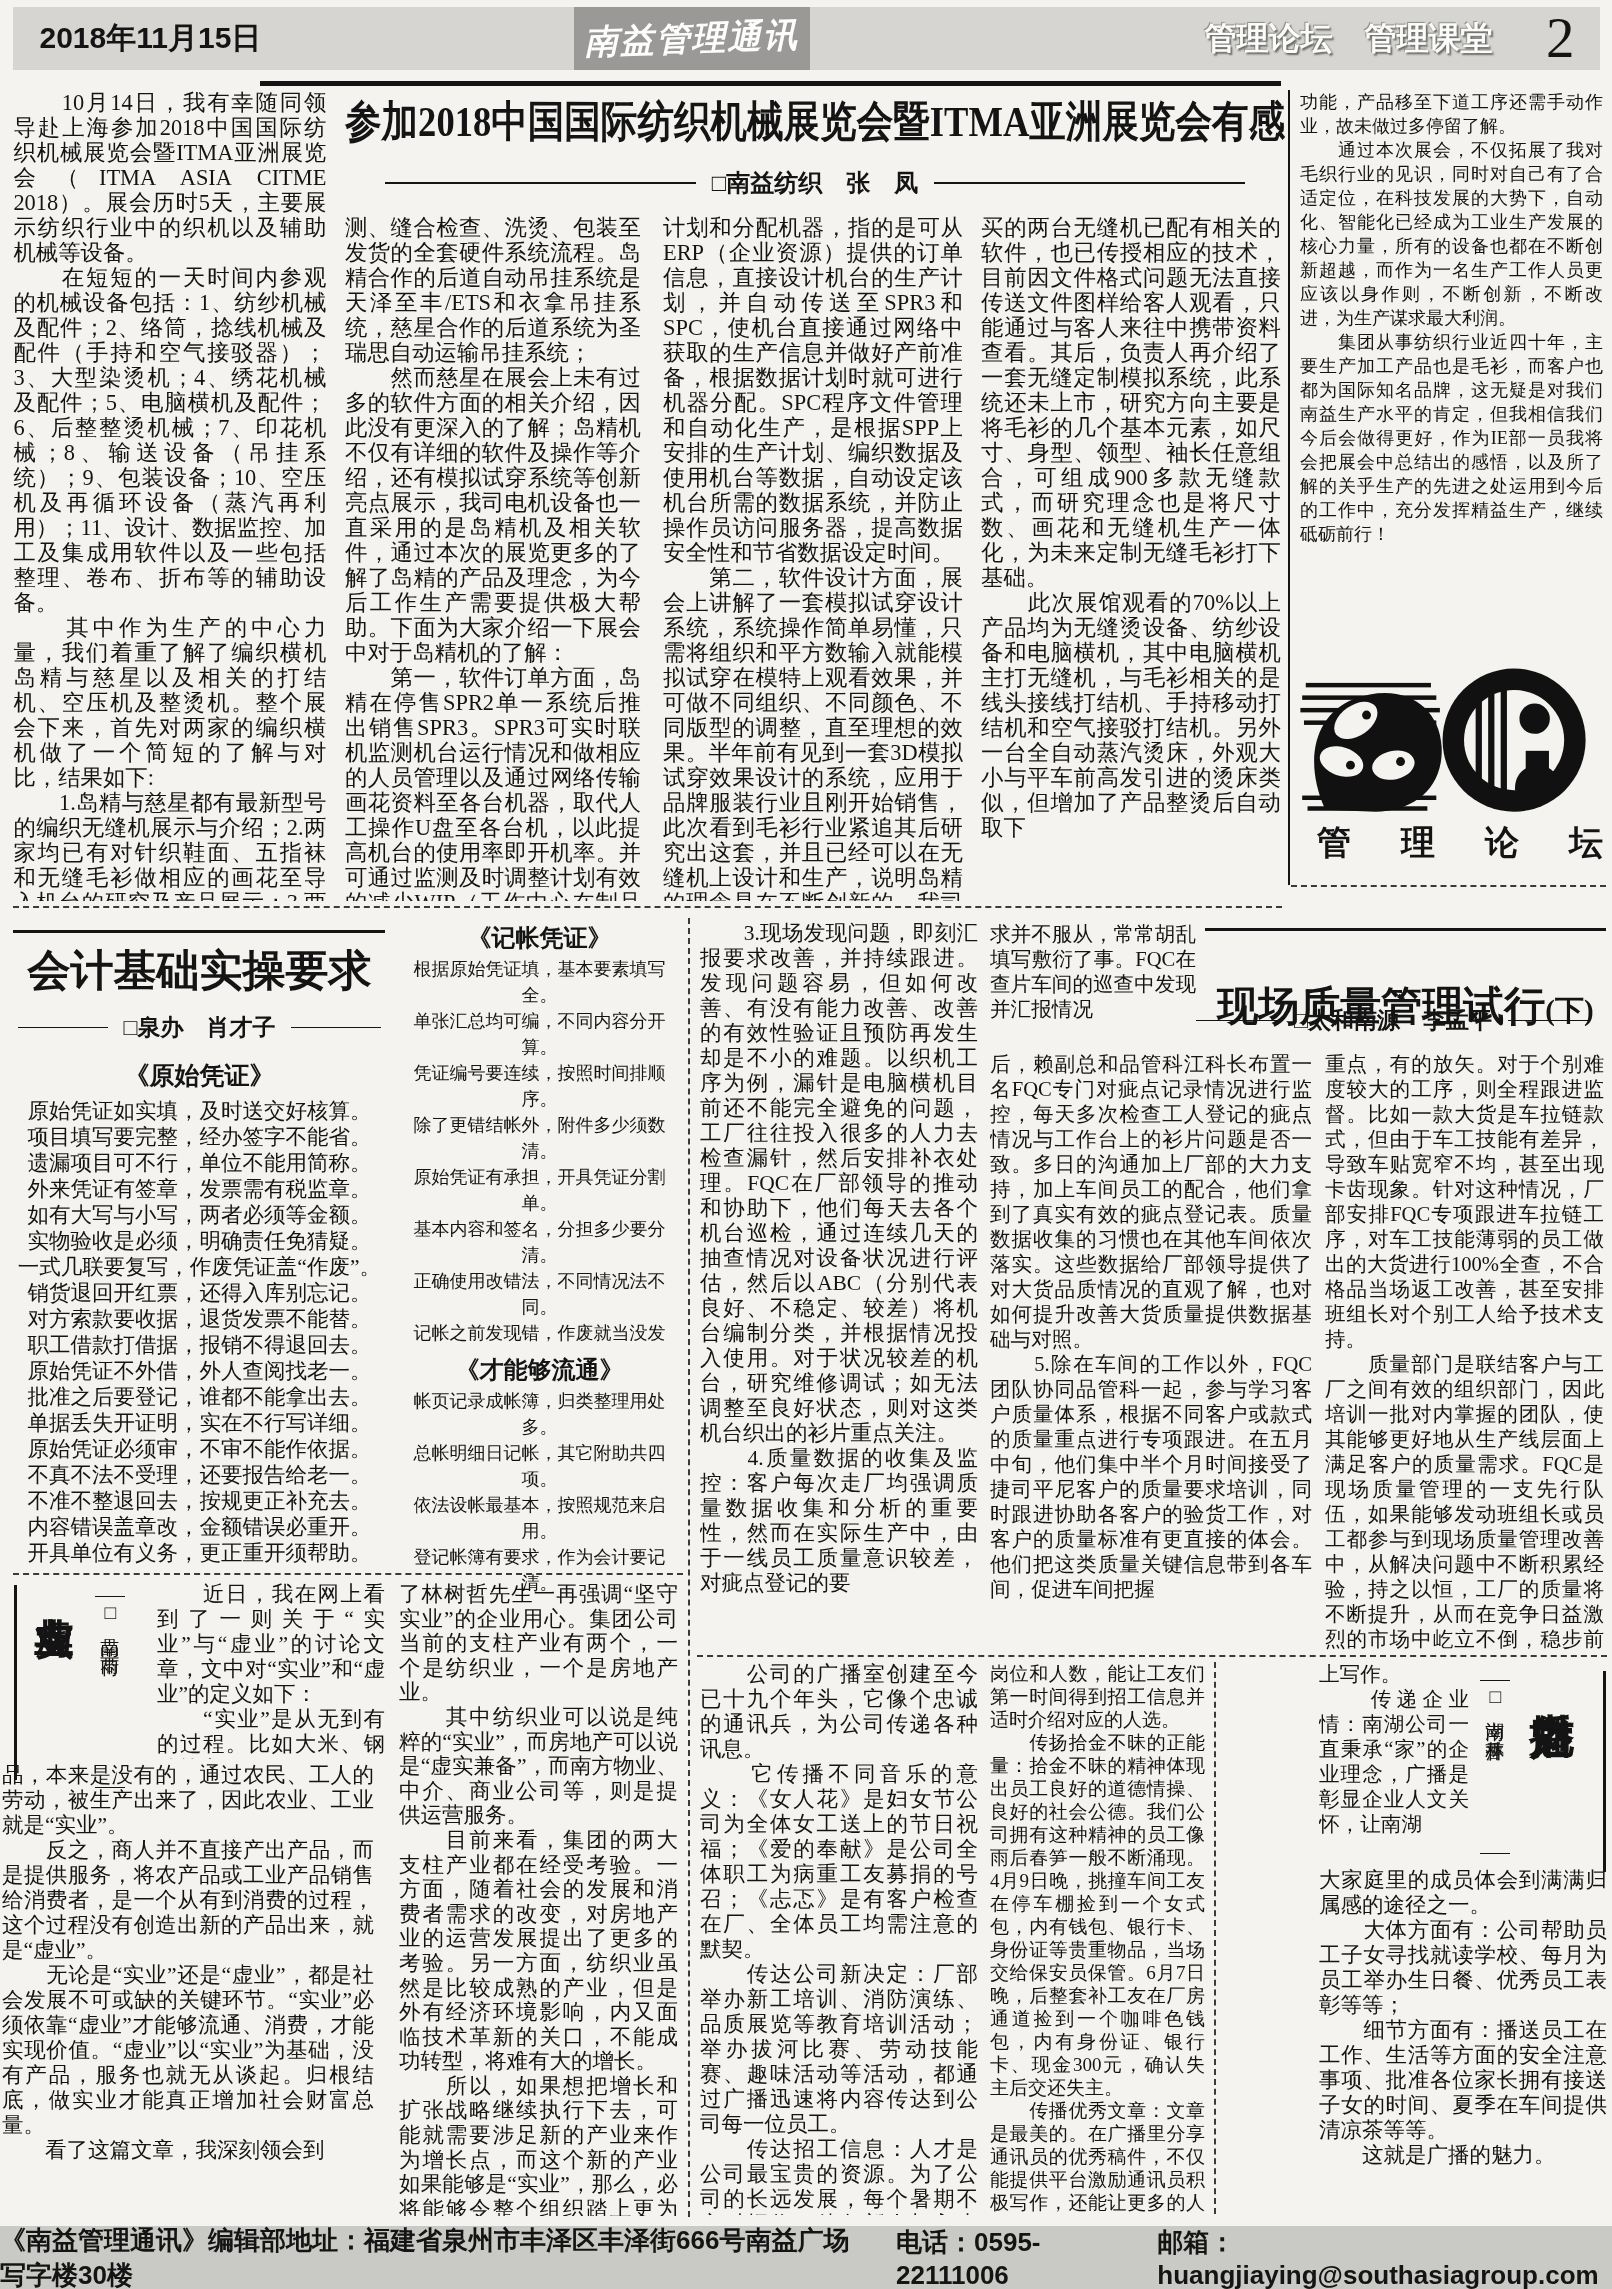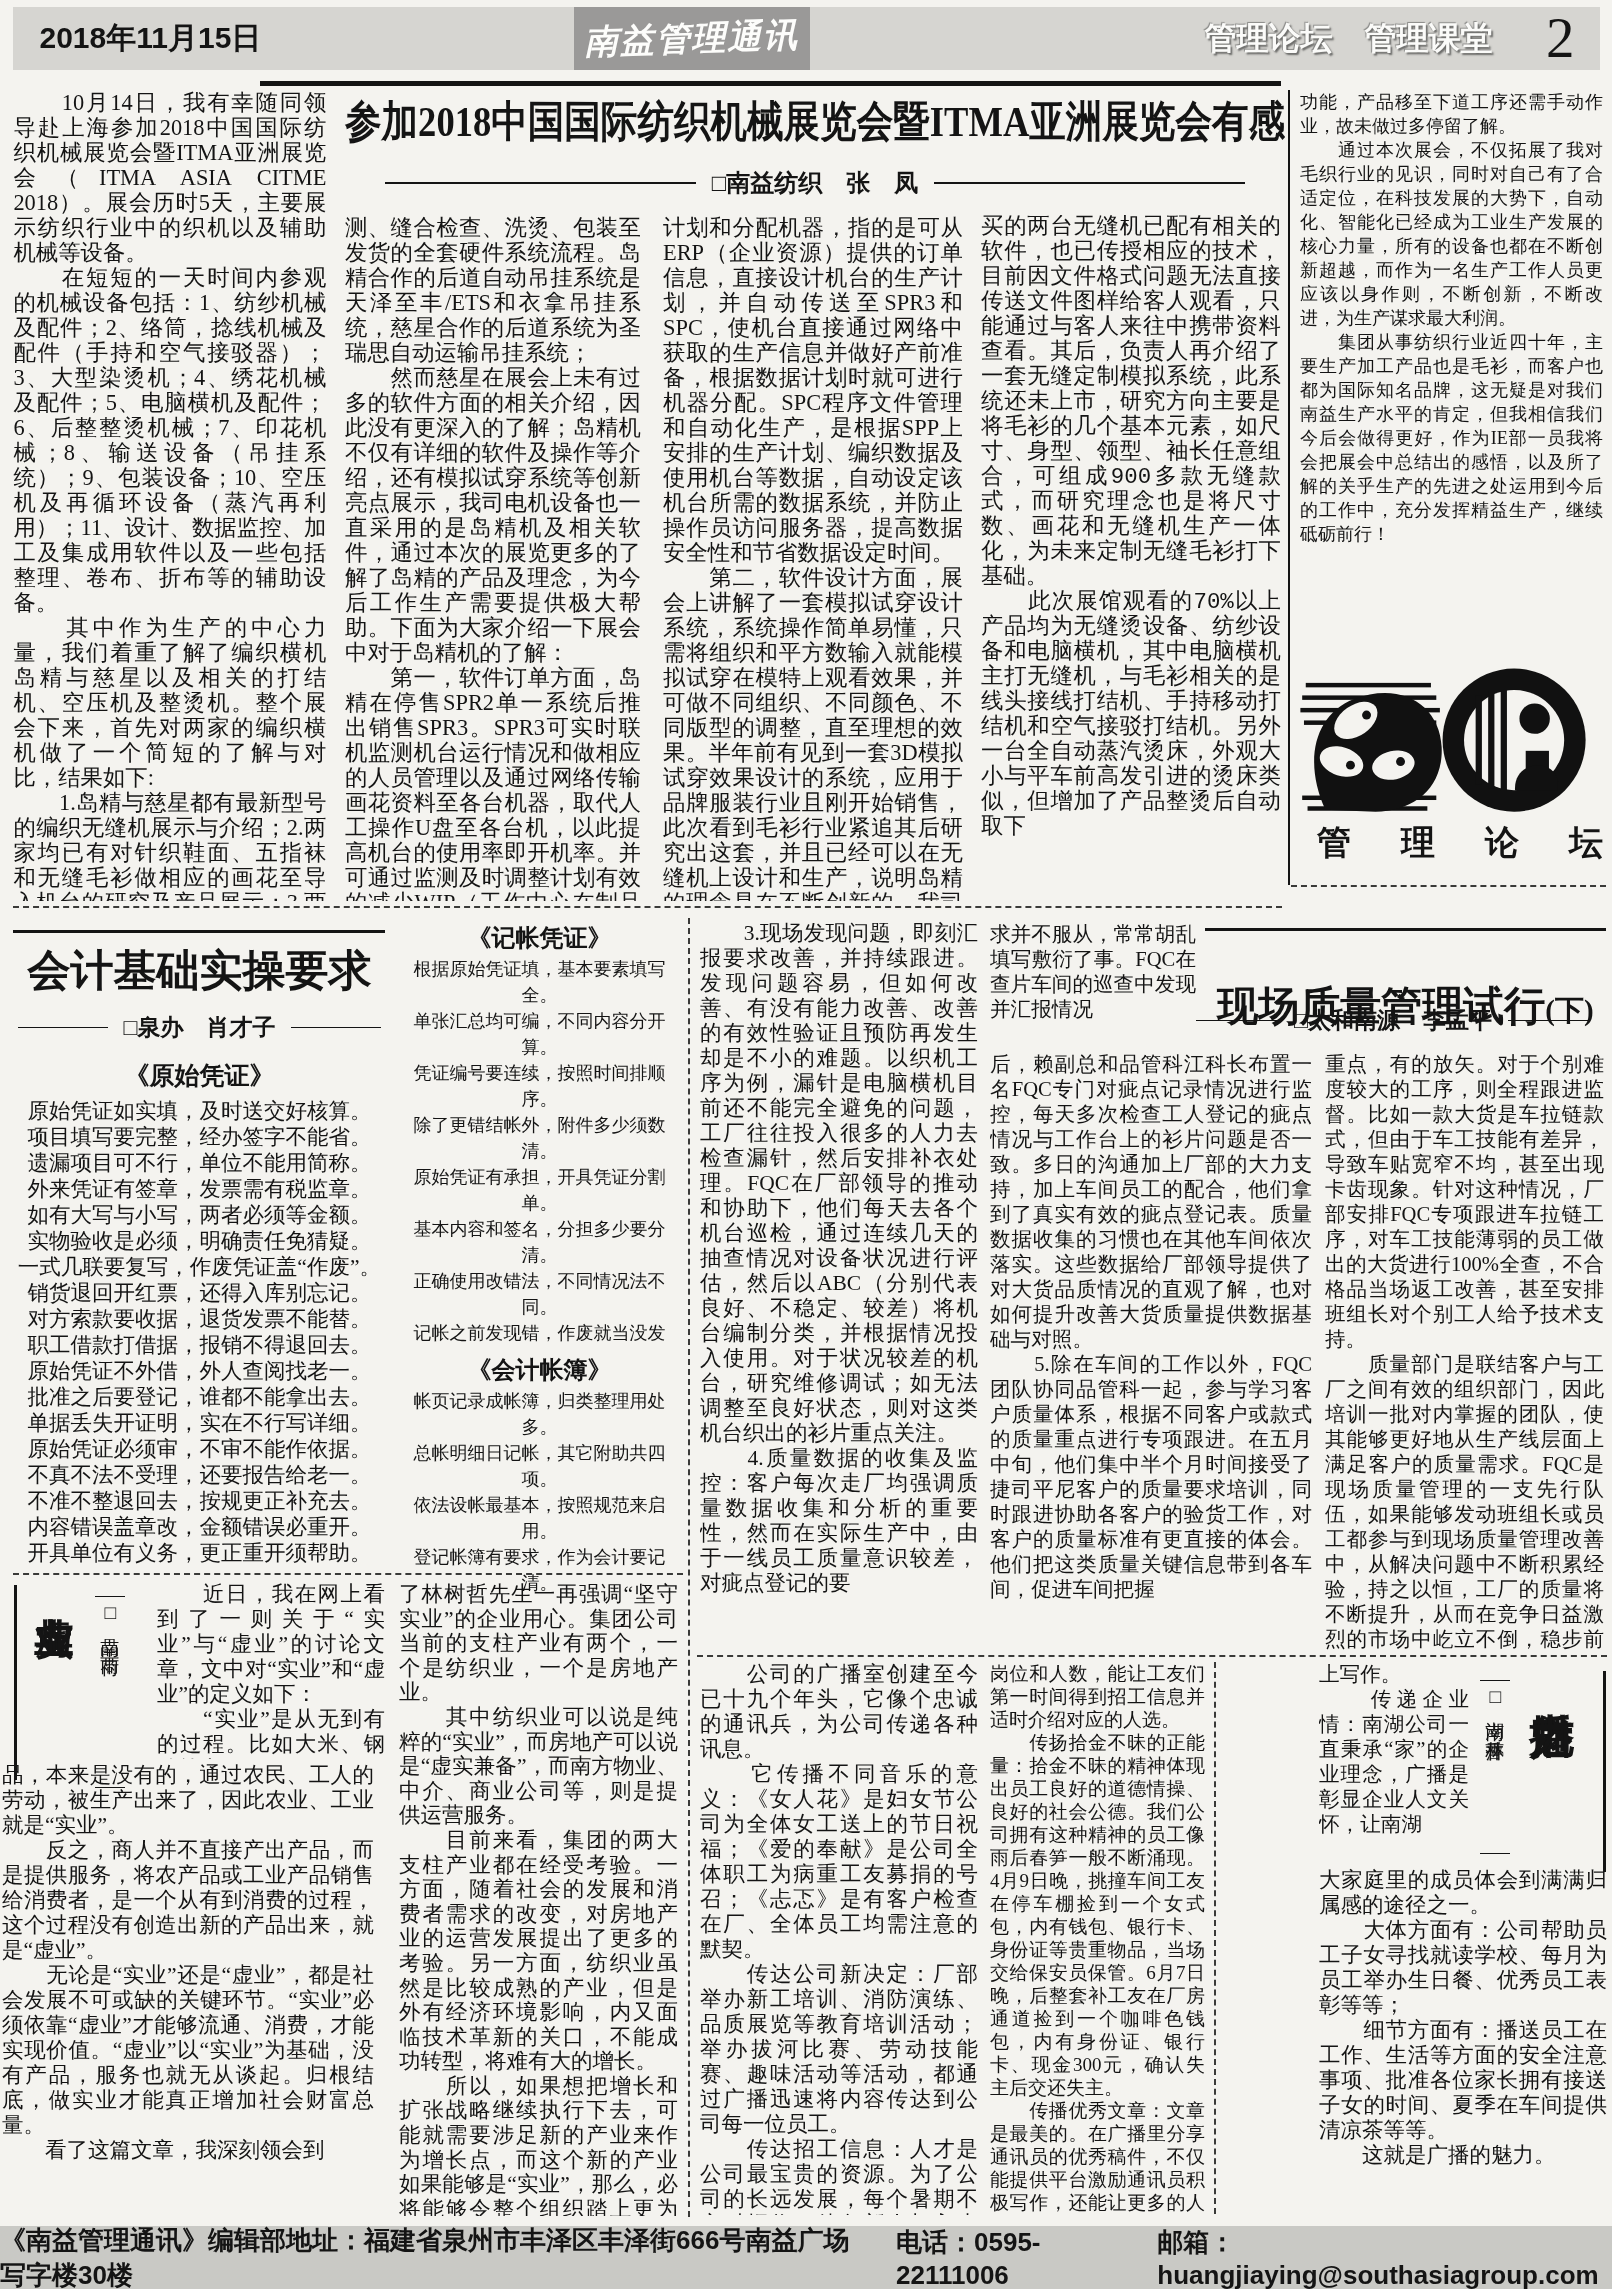--- a/index.html
+++ b/index.html
@@ -58,21 +58,21 @@
 
   <div class="btxt" style="left:13.4px;top:90px;width:313px;height:811px;font-size:22.4px;line-height:25px;">　　10月14日，我有幸随同领导赴上海参加2018中国国际纺织机械展览会暨ITMA亚洲展览会（ITMA ASIA CITME 2018）。展会历时5天，主要展示纺织行业中的织机以及辅助机械等设备。
 　　在短短的一天时间内参观的机械设备包括：1、纺纱机械及配件；2、络筒，捻线机械及配件（手持和空气接驳器）；3、大型染烫机；4、绣花机械及配件；5、电脑横机及配件；6、后整整烫机械；7、印花机械；8、输送设备（吊挂系统）；9、包装设备；10、空压机及再循环设备（蒸汽再利用）；11、设计、数据监控、加工及集成用软件以及一些包括整理、卷布、折布等的辅助设备。
 　　其中作为生产的中心力量，我们着重了解了编织横机岛精与慈星以及相关的打结机、空压机及整烫机。整个展会下来，首先对两家的编织横机做了一个简短的了解与对比，结果如下:
 　　1.岛精与慈星都有最新型号的编织无缝机展示与介绍；2.两家均已有对针织鞋面、五指袜和无缝毛衫做相应的画花至导入机台的研究及产品展示；3.两家均有一套从设计到订单、生产检</div>
   <div class="btxt" style="left:345px;top:215px;width:296px;height:686px;font-size:22.4px;line-height:25px;">测、缝合检查、洗烫、包装至发货的全套硬件系统流程。岛精合作的后道自动吊挂系统是天泽至丰/ETS和衣拿吊挂系统，慈星合作的后道系统为圣瑞思自动运输吊挂系统；
 　　然而慈星在展会上未有过多的软件方面的相关介绍，因此没有更深入的了解；岛精机不仅有详细的软件及操作等介绍，还有模拟试穿系统等创新亮点展示，我司电机设备也一直采用的是岛精机及相关软件，通过本次的展览更多的了解了岛精的产品及理念，为今后工作生产需要提供极大帮助。下面为大家介绍一下展会中对于岛精机的了解：
 　　第一，软件订单方面，岛精在停售SPR2单一系统后推出销售SPR3。SPR3可实时联机监测机台运行情况和做相应的人员管理以及通过网络传输画花资料至各台机器，取代人工操作U盘至各台机，以此提高机台的使用率即开机率。并可通过监测及时调整计划有效的减少WIP（工作中心在制品区）。配套系统有SPP实机</div>
   <div class="btxt" style="left:663px;top:215px;width:300px;height:686px;font-size:22.4px;line-height:25px;">计划和分配机器，指的是可从ERP（企业资源）提供的订单信息，直接设计机台的生产计划，并自动传送至SPR3和SPC，使机台直接通过网络中获取的生产信息并做好产前准备，根据数据计划时就可进行机器分配。SPC程序文件管理和自动化生产，是根据SPP上安排的生产计划、编织数据及使用机台等数据，自动设定该机台所需的数据系统，并防止操作员访问服务器，提高数据安全性和节省数据设定时间。
 　　第二，软件设计方面，展会上讲解了一套模拟试穿设计系统，系统操作简单易懂，只需将组织和平方数输入就能模拟试穿在模特上观看效果，并可做不同组织、不同颜色、不同版型的调整，直至理想的效果。半年前有见到一套3D模拟试穿效果设计的系统，应用于品牌服装行业且刚开始销售，此次看到毛衫行业紧追其后研究出这套，并且已经可以在无缝机上设计和生产，说明岛精的理念是在不断创新的。我司作为岛精的老客户，在办房</div>
-  <div class="btxt" style="left:981px;top:215px;width:300px;height:686px;font-size:22.4px;line-height:25px;font-family:Liberation Mono, monospace;">买的两台无缝机已配有相关的软件，也已传授相应的技术，目前因文件格式问题无法直接传送文件图样给客人观看，只能通过与客人来往中携带资料查看。其后，负责人再介绍了一套无缝定制模拟系统，此系统还未上市，研究方向主要是将毛衫的几个基本元素，如尺寸、身型、领型、袖长任意组合，可组成900多款无缝款式，而研究理念也是将尺寸数、画花和无缝机生产一体化，为未来定制无缝毛衫打下基础。
+  <div class="btxt" style="left:981px;top:215px;width:300px;height:686px;font-size:22.4px;line-height:25px;">买的两台无缝机已配有相关的软件，也已传授相应的技术，目前因文件格式问题无法直接传送文件图样给客人观看，只能通过与客人来往中携带资料查看。其后，负责人再介绍了一套无缝定制模拟系统，此系统还未上市，研究方向主要是将毛衫的几个基本元素，如尺寸、身型、领型、袖长任意组合，可组成900多款无缝款式，而研究理念也是将尺寸数、画花和无缝机生产一体化，为未来定制无缝毛衫打下基础。
 　　此次展馆观看的70%以上产品均为无缝烫设备、纺纱设备和电脑横机，其中电脑横机主打无缝机，与毛衫相关的是线头接线打结机、手持移动打结机和空气接驳打结机。另外一台全自动蒸汽烫床，外观大小与平车前高发引进的烫床类似，但增加了产品整烫后自动取下</div>
 
   <div class="solid-h" style="left:1288px;top:90px;width:1.8px;height:795px;"></div>
 
   <div class="btxt" style="left:1300px;top:90px;width:303px;height:573px;font-size:18px;line-height:24px;">功能，产品移至下道工序还需手动作业，故未做过多停留了解。
 　　通过本次展会，不仅拓展了我对毛织行业的见识，同时对自己有了合适定位，在科技发展的大势下，自动化、智能化已经成为工业生产发展的核心力量，所有的设备也都在不断创新超越，而作为一名生产工作人员更应该以身作则，不断创新，不断改进，为生产谋求最大利润。
 　　集团从事纺织行业近四十年，主要生产加工产品也是毛衫，而客户也都为国际知名品牌，这无疑是对我们南益生产水平的肯定，但我相信我们今后会做得更好，作为IE部一员我将会把展会中总结出的感悟，以及所了解的关乎生产的先进之处运用到今后的工作中，充分发挥精益生产，继续砥砺前行！</div>
 
   <div style="position:absolute;left:1300px;top:665px;width:303px;height:152px;">
     <svg viewBox="0 0 338 170" width="303" height="152">
@@ -146,21 +146,21 @@
 基本内容和签名，分担多少要分清。
 正确使用改错法，不同情况法不同。
 记帐之前发现错，作废就当没发生。
 当年错误红字冲，往年有错蓝字更。
 如若只有金额错，再编一张来调整。
 实行电算的单位，凭证签章不能省。
 记帐凭证有空行，划道斜线才完成。
 编好凭证须审核，审核以下诸内容。
 原始凭证是否有，内容填的是否清。
 会计分录有无错，编号顺序是否明。</div>
-  <div class="shead" style="position:absolute;left:397px;top:1354px;width:285px;font-size:24px;">《会计帐簿》</div>
+  <div class="shead" style="position:absolute;left:397px;top:1354px;width:285px;font-size:24px;">《才能够流通》</div>
   <div class="poem" style="left:397px;top:1388px;width:285px;height:210px;font-size:18px;line-height:26px;">帐页记录成帐簿，归类整理用处多。
 总帐明细日记帐，其它附助共四项。
 依法设帐最基本，按照规范来启用。
 登记帐簿有要求，作为会计要记清。
 传票不审不能登，审后记帐有保证。
 按照内容逐项登，登后打√标注明。
 书写不要写满格，写到一半显水平。
 字迹要用墨水写，圆珠铅笔可不行。</div>
 
   <div class="dash-v" style="left:688px;top:918px;height:1299px;"></div>

